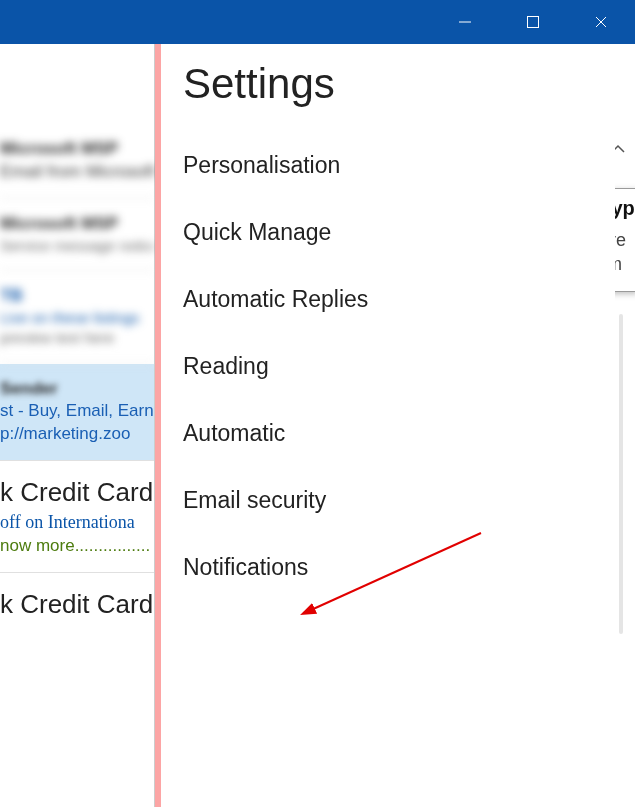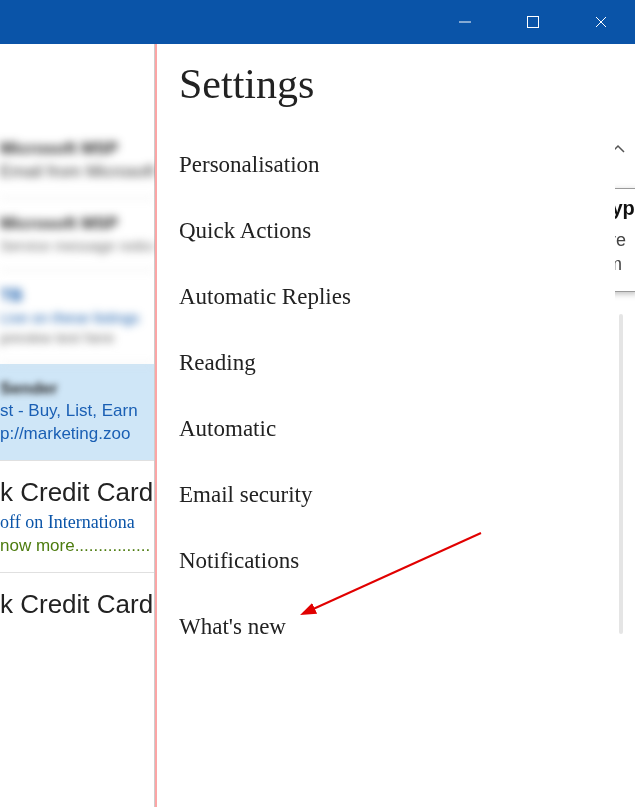--- a/index.html
+++ b/index.html
@@ -108,23 +108,22 @@
   }
 
   
   .settings-panel {
     position: absolute;
     left: 155px;
     top: 0;
     bottom: 0;
     width: 460px;
     background: #fff;
-    border-left: 2px solid #fca5a5;
+    border-left: 6px solid #fca5a5;
     padding: 16px 0 0 22px;
-    font-family: Liberation Serif, serif;
   }
   .settings-title {
     font-size: 42px;
     font-weight: 300;
     color: #222;
     margin-bottom: 26px;
   }
   .settings-item {
     font-size: 23px;
     font-weight: 300;
@@ -178,21 +177,21 @@
         <div class="from">Microsoft MSP</div>
         <div class="prev">Service message notice</div>
       </div>
       <div class="mail-item blurred">
         <div class="from" style="color:#0a54a8;">TB</div>
         <div class="prev" style="color:#0a54a8;">Live on these listings</div>
         <div class="prev">preview text here</div>
       </div>
       <div class="mail-item mail-sel">
         <div class="from blurred" style="filter:blur(3px);">Sender</div>
-        <div class="link">st - Buy, List, Earn</div>
+        <div class="link">st - Buy, Email, Earn</div>
         <div class="link">p://marketing.zoo</div>
       </div>
       <div class="mail-item mail-plain">
         <div class="title">k Credit Cards</div>
         <div class="line2">off on Internationa</div>
         <div class="line3">now more................</div>
       </div>
       <div class="mail-item mail-plain" style="border-bottom:none;">
         <div class="title">k Credit Cards</div>
       </div>
@@ -209,27 +208,26 @@
     <div class="tt-title">Hyp</div>
     <div class="tt-line">Cre</div>
     <div class="tt-line">em</div>
   </div>
 
   <div class="right-track"></div>
 
   <div class="settings-panel">
     <div class="settings-title">Settings</div>
     <div class="settings-item">Personalisation</div>
-    <div class="settings-item">Quick Actions</div>
+    <div class="settings-item">Quick Manage</div>
     <div class="settings-item">Automatic Replies</div>
     <div class="settings-item">Reading</div>
     <div class="settings-item">Automatic</div>
     <div class="settings-item">Email security</div>
     <div class="settings-item">Notifications</div>
-    <div class="settings-item">What's new</div>
   </div>
 
   <svg class="arrow-svg" viewBox="0 0 200 120">
     <defs>
       <marker id="ah" markerWidth="10" markerHeight="10" refX="2" refY="3" orient="auto">
         <path d="M0,0 L0,6 L8,3 z" fill="#e10000"></path>
       </marker>
     </defs>
     <line x1="185" y1="5" x2="15" y2="82" stroke="#e10000" stroke-width="2" marker-end="url(#ah)"></line>
   </svg>

